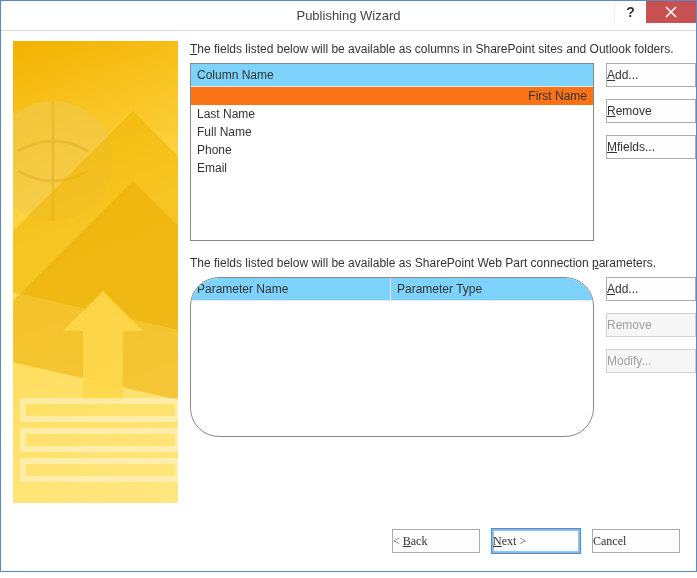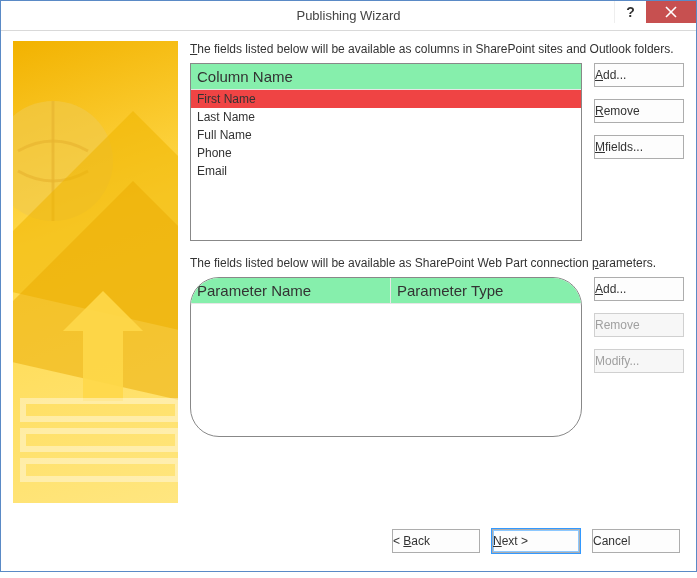--- a/index.html
+++ b/index.html
@@ -65,21 +65,21 @@
   }
   .body {
     flex: 1;
     display: flex;
     flex-direction: column;
     padding: 0;
   }
   .content-row {
     flex: 1;
     display: flex;
-    padding: 10px 12px 0 12px;
+    padding: 10px 0 0 12px;
     gap: 12px;
   }
   .sidebar-art {
     width: 165px;
     height: 462px;
     background: linear-gradient(160deg, #f2b200 0%, #ffd94a 40%, #ffe680 100%);
     position: relative;
     overflow: hidden;
     flex-shrink: 0;
   }
@@ -112,38 +112,39 @@
   .listbox.second {
     height: 160px;
     border-radius: 29px;
   }
   .listbox-header-row {
     display: flex;
     border-bottom: 1px solid #e6e6e6;
   }
   .listbox-header {
     padding: 4px 6px;
-    font-size: 15px;
+    font-size: 12px;
     color: #333;
     flex: 1;
     border-right: 1px solid #e6e6e6;
-    background: #86efac;
+    background: #7dd3fc;
   }
   .listbox-header:last-child { border-right: none; }
   .listbox-body {
     flex: 1;
     overflow: auto;
   }
   .listbox-row {
     padding: 2px 6px;
     font-size: 12px;
     color: #333;
   }
   .listbox-row.selected {
-    background: #ef4444;
+    background: #f97316;
+    text-align: right;
   }
   .btn-col {
     width: 90px;
     display: flex;
     flex-direction: column;
     gap: 12px;
     padding-top: 0;
   }
   .btn {
     height: 24px;
@@ -166,20 +167,21 @@
   .footer {
     height: 60px;
     display: flex;
     justify-content: flex-end;
     align-items: center;
     gap: 12px;
     padding: 0 16px;
   }
   .footer .btn {
     width: 88px;
+    font-family: Liberation Serif, serif;
   }
   .footer .btn.default {
     outline: 1px solid #3399ff;
     box-shadow: inset 0 0 0 1px #8cc8ff;
   }
   .spacer { height: 14px; }
   .intro-underline { text-decoration: underline; }
   .titlebar-btn svg { display: block; }
 </style>
 </head>

